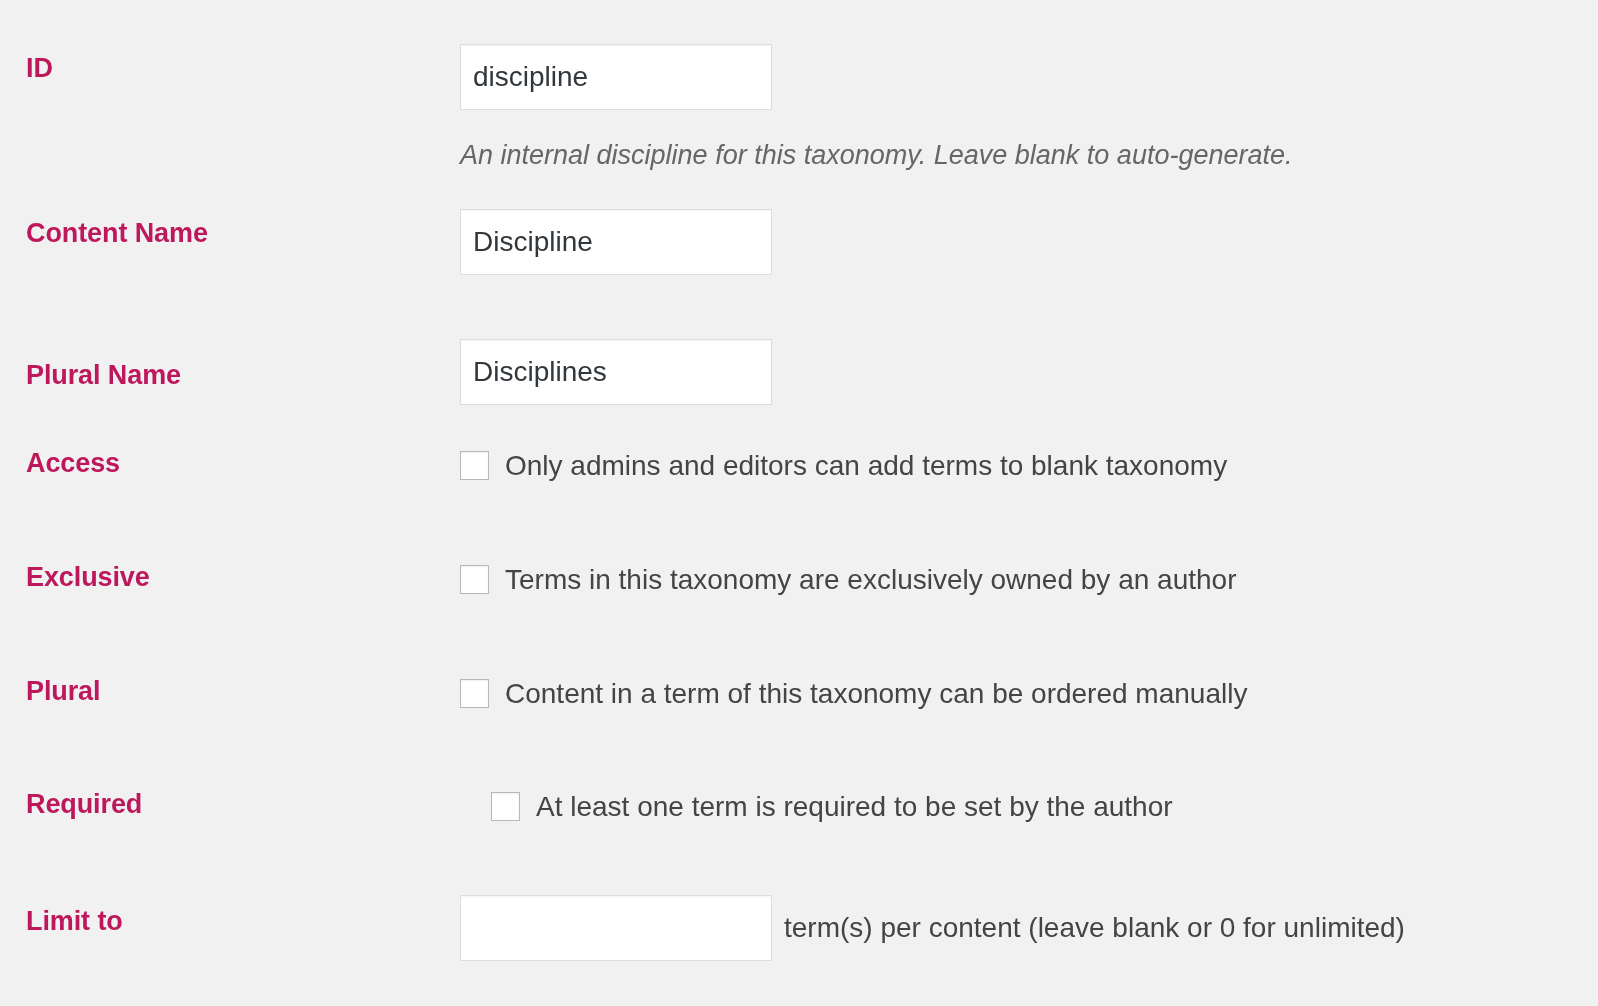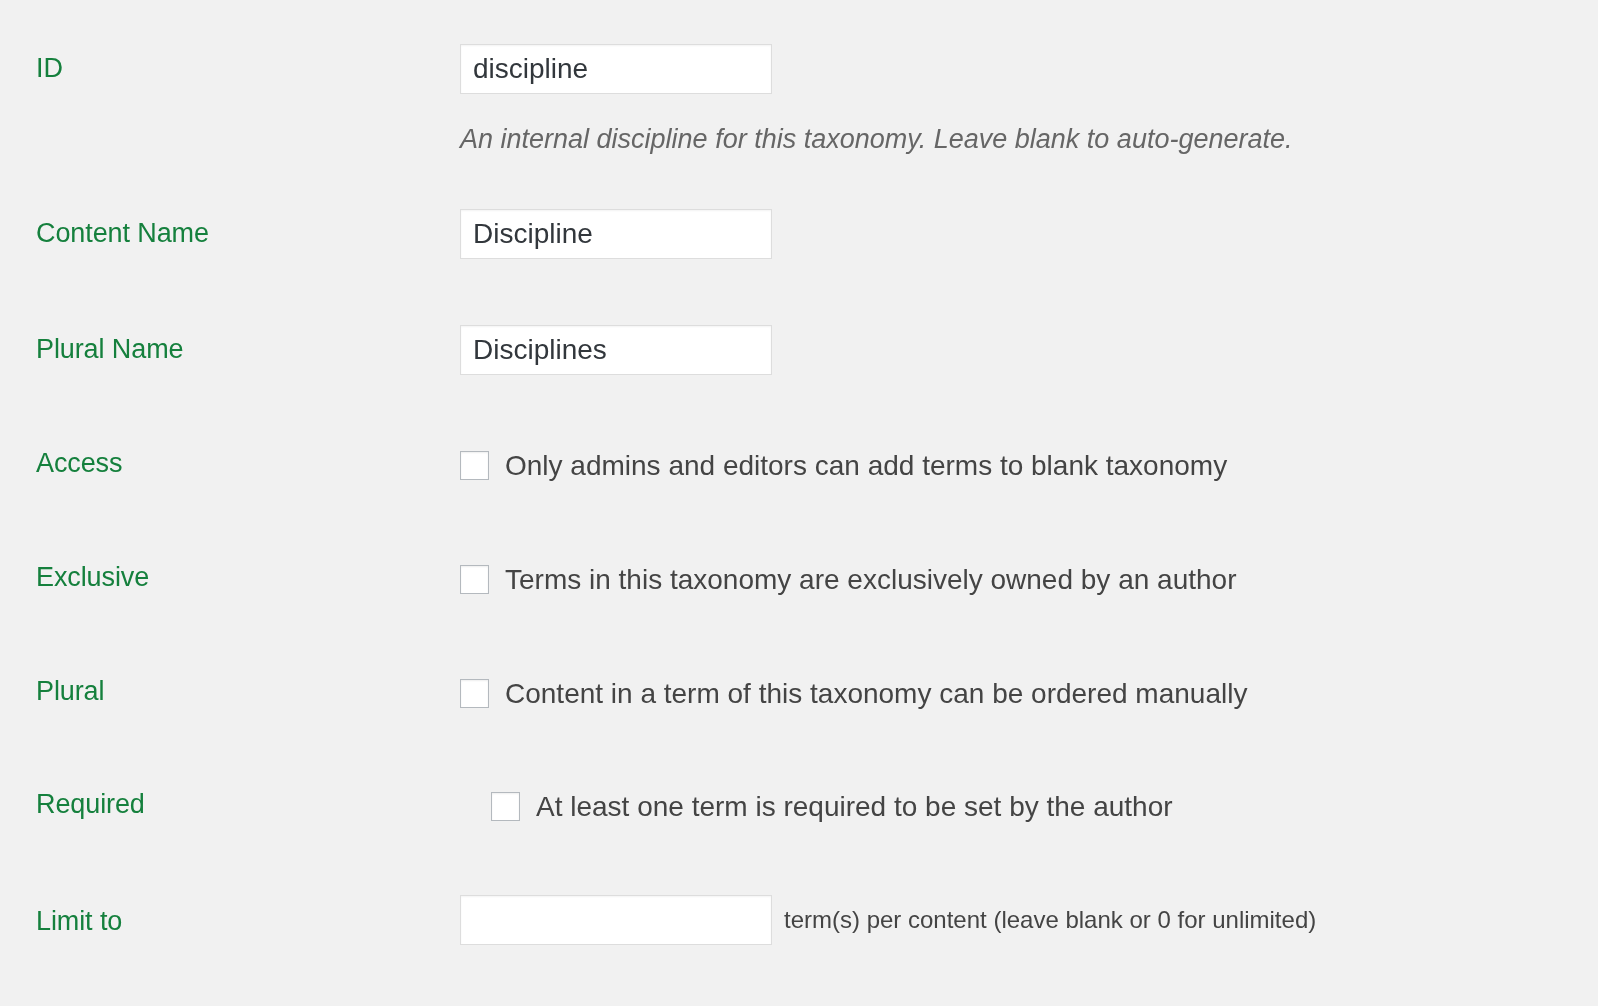--- a/index.html
+++ b/index.html
@@ -27,39 +27,39 @@
     position: relative;
     display: flex;
     align-items: flex-start;
     width: 100%;
   }
 
   .row-label {
     box-sizing: border-box;
     width: 460px;
     flex: 0 0 460px;
-    padding-left: 36px;
+    padding-left: 26px;
     padding-right: 12px;
     font-size: 27px;
-    font-weight: normal;
-    color: #15803d;
+    font-weight: bold;
+    color: #be185d;
     line-height: 1.25;
     letter-spacing: -0.1px;
   }
 
   .row-field {
     flex: 1 1 auto;
     min-width: 0;
   }
 
   .text-input {
     box-sizing: border-box;
     display: block;
     width: 312px;
-    height: 50px;
+    height: 66px;
     padding: 4px 12px;
     background: #ffffff;
     border: 1px solid #dddddd;
     box-shadow: 0 1px 2px rgba(0,0,0,0.05) inset;
     border-radius: 0;
     font-family: "Liberation Sans", sans-serif;
     font-size: 28px;
     color: #32373c;
     outline: none;
     -webkit-appearance: none;
@@ -103,29 +103,29 @@
     white-space: nowrap;
   }
 
   .inline-field {
     display: flex;
     align-items: center;
     gap: 12px;
   }
 
   .suffix-text {
-    font-size: 24px;
+    font-size: 28px;
     color: #444444;
     white-space: nowrap;
   }
 
   
   #row-id        { position: absolute; top: 44px;  left: 0; }
   #row-singular  { position: absolute; top: 209px; left: 0; }
-  #row-plural    { position: absolute; top: 325px; left: 0; }
+  #row-plural    { position: absolute; top: 339px; left: 0; align-items: center; }
   #row-access    { position: absolute; top: 449px; left: 0; }
   #row-exclusive { position: absolute; top: 563px; left: 0; }
   #row-serial    { position: absolute; top: 677px; left: 0; }
   #row-required  { position: absolute; top: 790px; left: 0; gap: 31px; }
   #row-limit     { position: absolute; top: 895px; left: 0; }
 
   #row-id .row-label        { padding-top: 8px; }
   #row-singular .row-label  { padding-top: 8px; }
   #row-plural .row-label    { padding-top: 8px; }
   #row-limit .row-label     { padding-top: 10px; }

